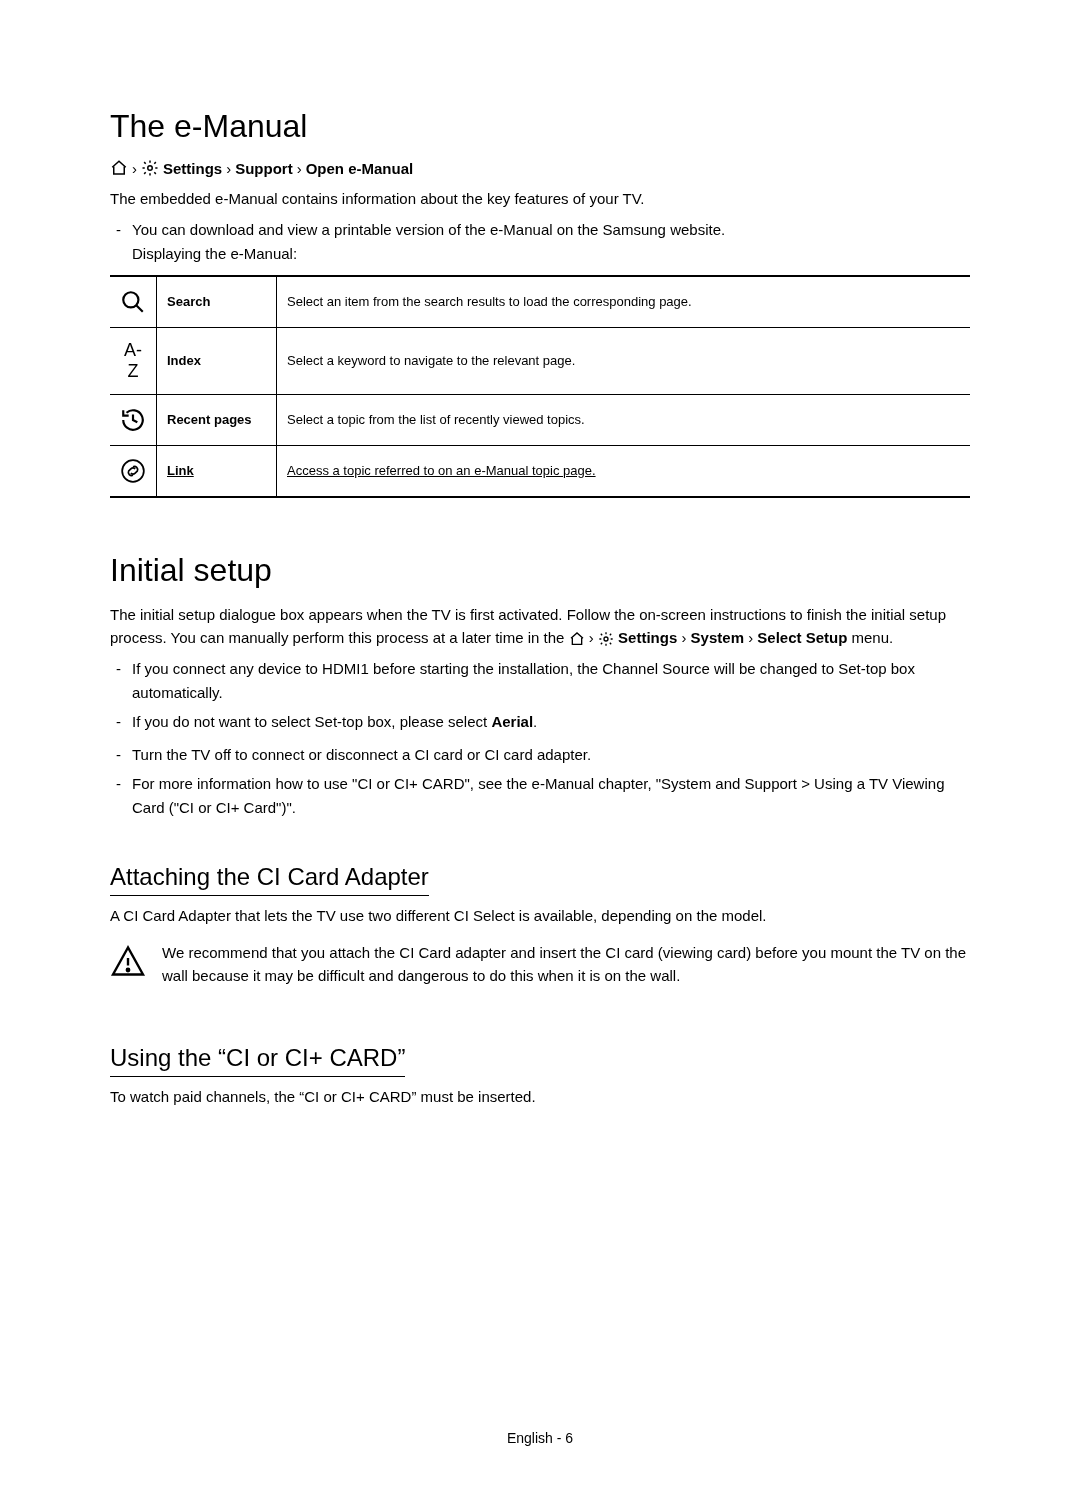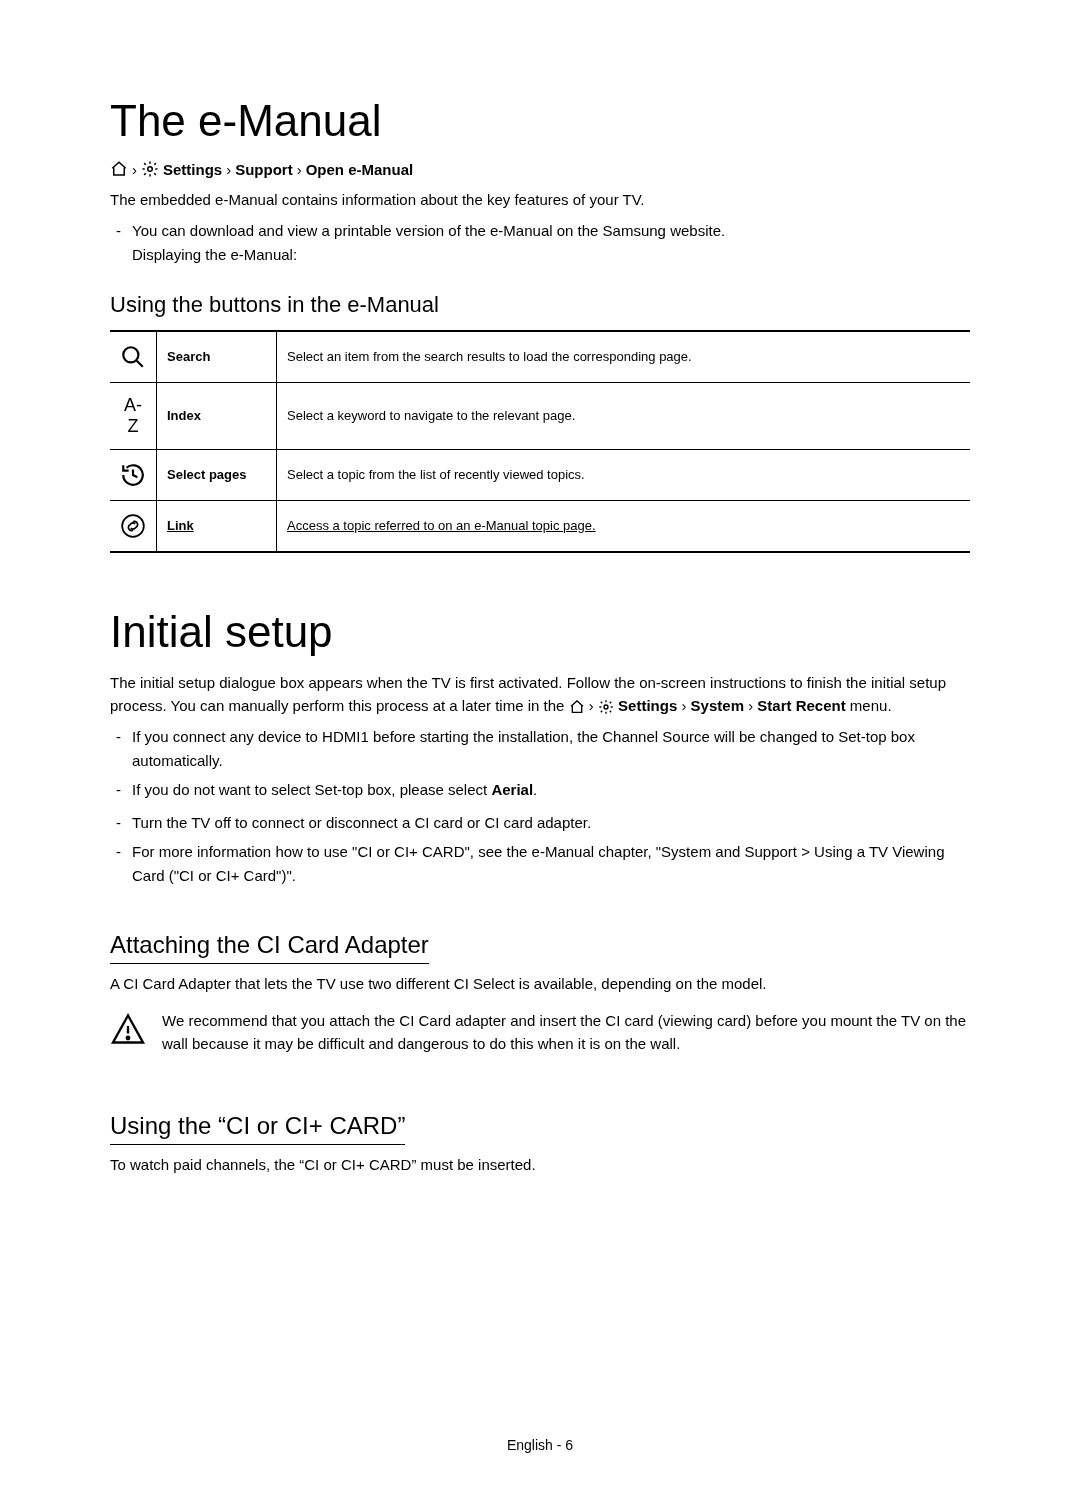--- a/index.html
+++ b/index.html
@@ -1,21 +1,21 @@
 <!DOCTYPE html>
 <html><head>
 <meta charset="utf-8">
 <style>
   :root { --fg:#000; --muted:#333; --rule:#000; }
   * { box-sizing:border-box; }
   body { margin:0; background:#fff; color:var(--fg);
          font-family:Arial,Helvetica,sans-serif; }
   .page { width:1080px; min-height:1494px; margin:0 auto;
           padding:96px 110px 60px 110px; position:relative; }
-  h1 { font-size:44px; font-weight:400; margin:0 0 14px 0; letter-spacing:0px; }
+  h1 { font-size:32px; font-weight:400; margin:12px 0 14px 0; letter-spacing:0px; }
   h1.tight { margin-top:54px; }
   .breadcrumb { font-size:15px; margin:0 0 10px 0; display:flex;
                 align-items:center; gap:4px; flex-wrap:wrap; }
   .breadcrumb .icon { display:inline-flex; }
   p { font-size:15px; line-height:1.55; margin:0 0 8px 0; }
   ul.dash { list-style:none; padding:0; margin:6px 0 10px 0; }
   ul.dash > li { position:relative; padding-left:22px; font-size:15px;
                  line-height:1.55; margin-bottom:6px; }
   ul.dash > li::before { content:"-"; position:absolute; left:6px; top:0; }
   .subhead { font-size:22px; font-weight:400; margin:26px 0 12px 0; }
@@ -26,21 +26,21 @@
   table.buttons tr:last-child td  { border-bottom:2px solid #000;text-decoration:underline; }
   table.buttons td.iconcell { width:44px; text-align:center; border-left:none; }
   table.buttons td.namecell { width:120px; font-weight:600; }
   table.buttons td.desccell { border-right:none; }
   .inline-icon { display:inline-flex; vertical-align:middle; }
   .u-section { font-size:24px; font-weight:400; margin:34px 0 8px 0;
                display:inline-block; border-bottom:1px solid #000;
                padding-bottom:4px; }
   .warn-row { display:flex; gap:16px; align-items:flex-start; margin:14px 0; }
   .warn-row .warn-icon { flex:0 0 auto; margin-top:2px; }
-  .footer { position:absolute; bottom:41px; left:0; right:0;
+  .footer { position:absolute; bottom:48px; left:0; right:0;
             text-align:center; font-size:14px; }
   .bold { font-weight:600; }
   svg { display:block; }
 </style>
 </head>
 <body>
 
 <div class="page">
 
   
@@ -69,21 +69,20 @@
 
   <p>The embedded e-Manual contains information about the key features of your TV.</p>
 
   <ul class="dash">
     <li>
       <span>You can download and view a printable version of the e-Manual on the Samsung website.</span><br>
       <span>Displaying the e-Manual:</span>
     </li>
   </ul>
 
-  <div class="subhead">Using the buttons in the e-Manual</div>
 
   <table class="buttons">
     <tbody>
         <tr>
       <td class="iconcell">
         <svg width="26" height="26" viewBox="0 0 24 24" fill="none" stroke="#000" stroke-width="2">
           <circle cx="10" cy="10" r="7"></circle>
               <line x1="21" y1="21" x2="15" y2="15"></line>
             </svg>
       </td>
@@ -96,21 +95,21 @@
       <td class="desccell">Select a keyword to navigate to the relevant page.</td>
     </tr>
     <tr>
       <td class="iconcell">
         <svg width="26" height="26" viewBox="0 0 24 24" fill="none" stroke="#000" stroke-width="2">
           <path d="M3 12a9 9 0 1 0 3-6.7"></path>
               <polyline points="3 3 3 8 8 8"></polyline>
           <polyline points="12 7 12 12 16 14"></polyline>
             </svg>
       </td>
-      <td class="namecell">Select pages</td>
+      <td class="namecell">Recent pages</td>
       <td class="desccell">Select a topic from the list of recently viewed topics.</td>
     </tr>
     <tr>
       <td class="iconcell">
         <svg width="26" height="26" viewBox="0 0 24 24" fill="none" stroke="#000" stroke-width="1.6">
           <circle cx="12" cy="12" r="10"></circle>
           <path d="M10 14a3 3 0 0 0 4 0l2-2a3 3 0 0 0-4-4"></path>
           <path d="M14 10a3 3 0 0 0-4 0l-2 2a3 3 0 0 0 4 4"></path>
             </svg>
       </td>
@@ -133,21 +132,21 @@
       </span>
     ›
     <span class="inline-icon">
       <svg width="16" height="16" viewBox="0 0 24 24" fill="none" stroke="#000" stroke-width="2">
         <circle cx="12" cy="12" r="3"></circle>
         <path d="M12 2v3M12 19v3M4.2 4.2l2.1 2.1M17.7 17.7l2.1 2.1M2 12h3M19 12h3M4.2 19.8l2.1-2.1M17.7 6.3l2.1-2.1"></path>
       </svg>
       </span>
     <span class="bold">Settings</span> ›
     <span class="bold">System</span> ›
-    <span class="bold">Start Recent</span>
+    <span class="bold">Select Setup</span>
     <span> menu.</span>
   </p>
 
   <ul class="dash">
     <li>If you connect any device to HDMI1 before starting the installation, the Channel Source will be changed to Set-top box automatically.</li>
     <li>
       <span>If you do not want to select Set-top box, please select </span><span class="bold">Aerial</span><span>.</span>
     </li>
   </ul>
 

